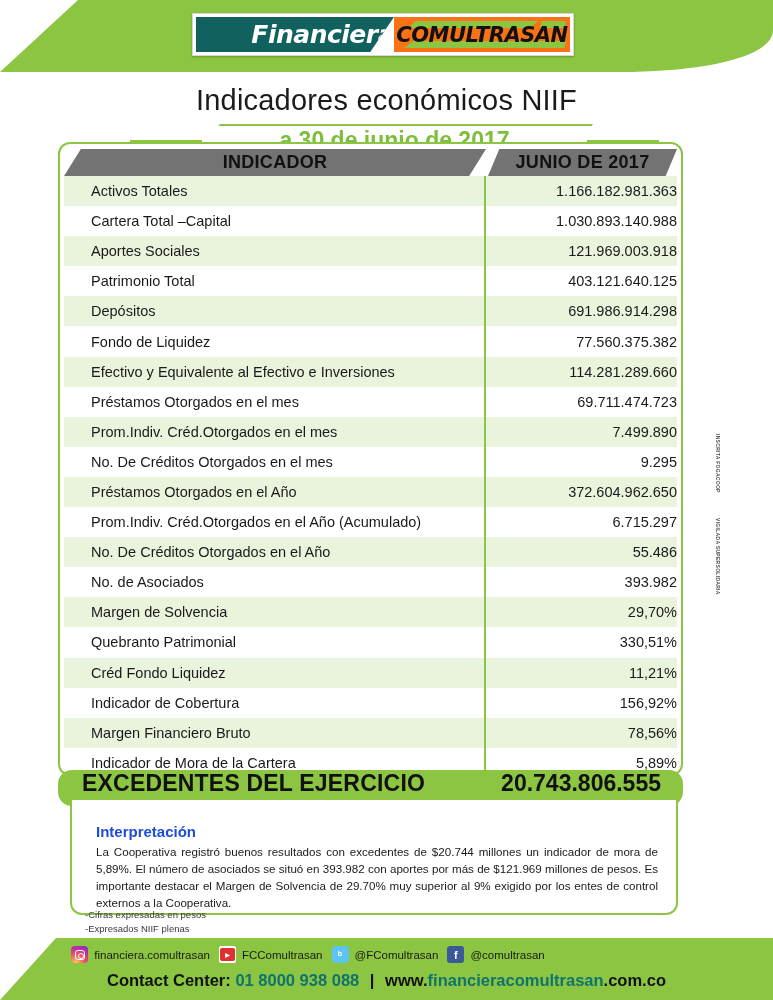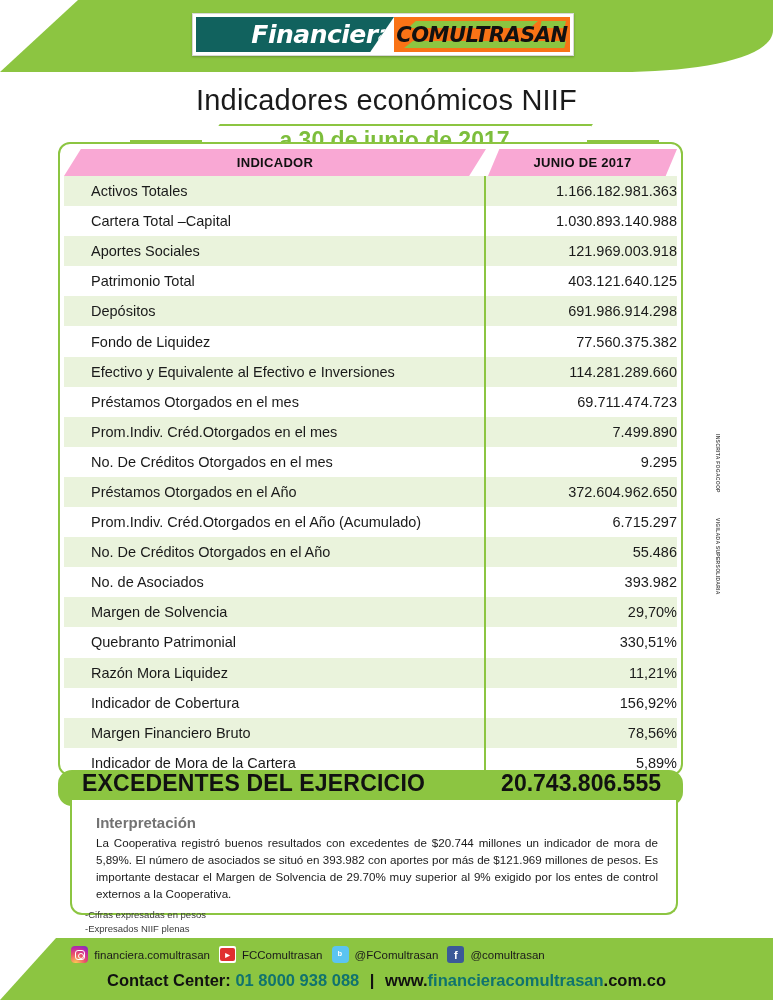--- a/index.html
+++ b/index.html
@@ -135,24 +135,24 @@
     border-radius: 12px;
     background: #ffffff;
   }
   .thead {
     position: relative;
     height: 27px;
     margin: 5px 4px 0 4px;
     display: flex;
   }
   .th {
-    background: #f9a8d4;
+    background: #737373;
     color: #111111;
     font-weight: bold;
-    font-size: 13px;
+    font-size: 18px;
     display: flex; align-items: center; justify-content: center;
     letter-spacing: 0.3px;
   }
   .th.ind {
     width: 422px;
     -webkit-clip-path: polygon(4% 0, 100% 0, 96% 100%, 0 100%);
     clip-path: polygon(4% 0, 100% 0, 96% 100%, 0 100%);
   }
   .th.val {
     flex: 1;
@@ -234,24 +234,25 @@
     position: absolute;
     top: 800px; left: 70px;
     width: 608px; height: 115px;
     border: 2px solid #8CC541;
     border-top: none;
     border-radius: 0 0 12px 12px;
     padding: 14px 18px 0 24px;
     background: #ffffff;
   }
   .interp-title {
-    color: #737373;
+    color: #1d4ed8;
     font-size: 15px;
     font-weight: bold;
     margin-bottom: 3px;
+    margin-top: 9px;
   }
   .interp-body {
     font-size: 11.6px;
     line-height: 1.48;
     color: #1a1a1a;
     text-align: justify;
   }
   .notes {
     position: absolute;
     top: 908px; left: 85px;
@@ -414,21 +415,21 @@
         </div>
         <div class="row alt">
           <div class="cell-label">Margen de Solvencia</div>
           <div class="cell-value">29,70%</div>
         </div>
         <div class="row">
           <div class="cell-label">Quebranto Patrimonial</div>
           <div class="cell-value">330,51%</div>
         </div>
         <div class="row alt">
-          <div class="cell-label">Razón Mora Liquidez</div>
+          <div class="cell-label">Créd Fondo Liquidez</div>
           <div class="cell-value">11,21%</div>
         </div>
         <div class="row">
           <div class="cell-label">Indicador de Cobertura</div>
           <div class="cell-value">156,92%</div>
         </div>
         <div class="row alt">
           <div class="cell-label">Margen Financiero Bruto</div>
           <div class="cell-value">78,56%</div>
         </div>

